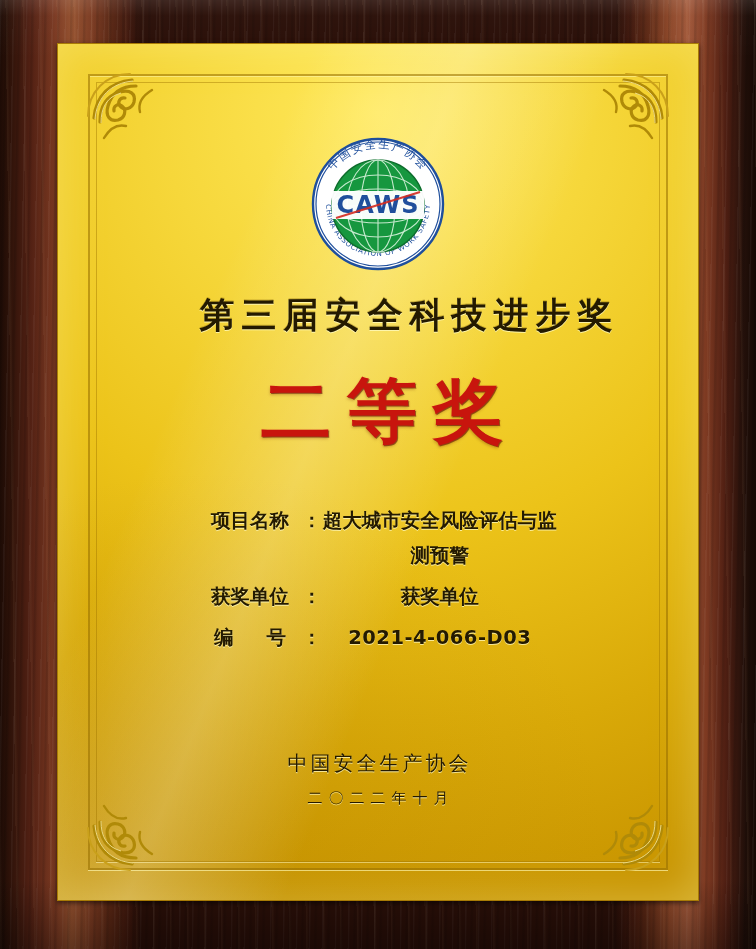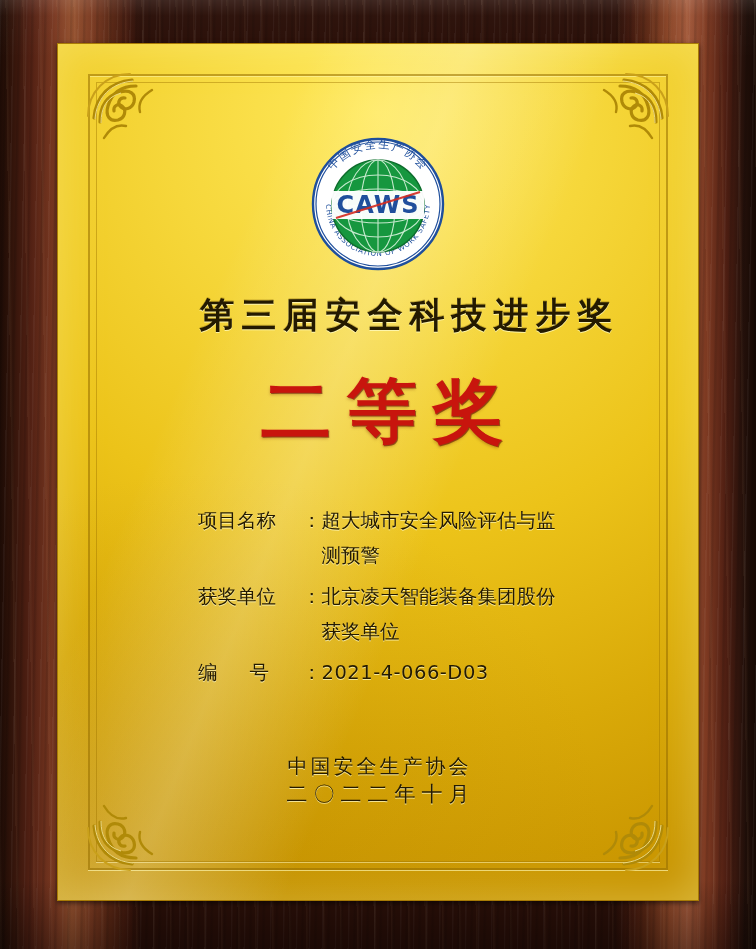--- a/index.html
+++ b/index.html
@@ -156,25 +156,26 @@
     text-shadow:
       1px 1px 0 rgba(90,6,2,0.55),
       0 2px 3px rgba(120,40,0,0.35),
       0 0 1px rgba(255,120,80,0.4);
   }
 
   
   #details {
     margin: 44px auto 0;
     width: 360px;
-    text-align: left;
+    text-align: center;
     font-size: 19.5px;
     line-height: 35px;
     color: #241a00;
     text-shadow: 0 1px 0 rgba(255,250,195,0.75);
+    font-weight: bold;
   }
   .row {
     display: flex;
     align-items: flex-start;
     margin-bottom: 6px;
   }
   .row .label {
     width: 104px;
     flex: 0 0 104px;
     white-space: pre;
@@ -199,21 +200,22 @@
     text-align: center;
     color: #241a00;
     text-shadow: 0 1px 0 rgba(255,250,195,0.75);
   }
   #issuer {
     font-size: 20px;
     letter-spacing: 3px;
     padding-left: 3px;
   }
   #issue-date {
-    font-size: 21px;
+    margin-top: 12px;
+    font-size: 15px;
     letter-spacing: 6px;
     padding-left: 6px;
   }
 </style>
 </head>
 <body>
 
 <div id="plaque">
 
   <div id="plate">
@@ -334,21 +336,20 @@
           <span class="colon">：</span>
           <span class="value">
             <span>超大城市安全风险评估与监测预警</span>
           </span>
         </div>
 
         <div class="row">
           <span class="label">获奖单位</span>
           <span class="colon">：</span>
           <span class="value">
-            <span>北京凌天智能装备集团股份</span>
             <span class="line2">获奖单位</span>
           </span>
         </div>
 
         <div class="row">
           <span class="label">编　  号</span>
           <span class="colon">：</span>
           <span class="value" id="number-value">2021-4-066-D03</span>
         </div>
 

